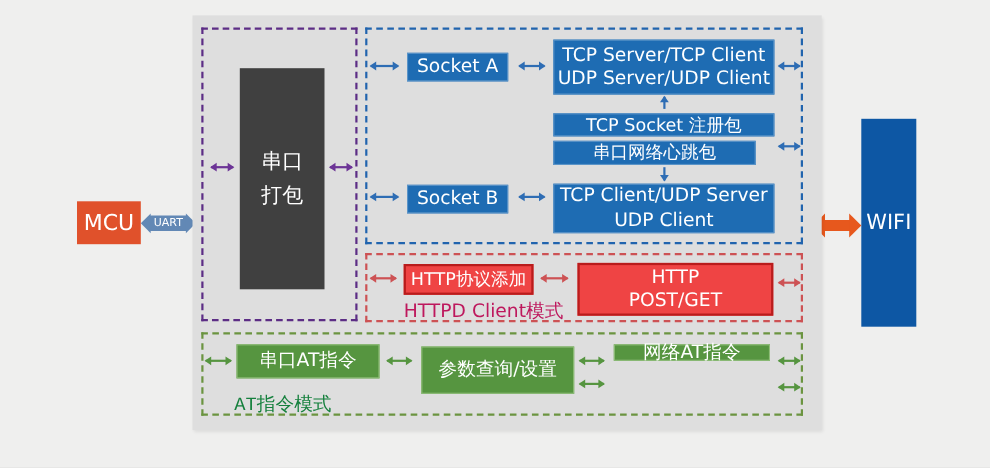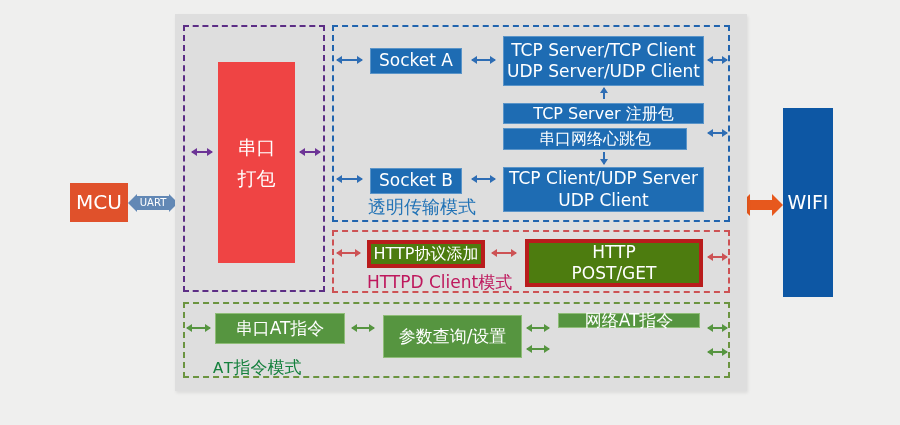--- a/index.html
+++ b/index.html
@@ -17,23 +17,23 @@
   .d-blue{border:2px dashed #2164ae;}
   .d-red{border:2px dashed #cd5254;}
   .d-green{border:2px dashed #6b9440;}
 
   .box{
     position:absolute;box-sizing:border-box;
     display:flex;flex-direction:column;align-items:center;justify-content:center;
     color:#fff;text-align:center;line-height:1.25;
   }
   .blue-box{background:#1e6cb3;border:1px solid #5a94c8;}
-  .red-box{background:#4d7c0f;border:4px solid #b91c1c;}
+  .red-box{background:#ef4444;border:2px solid #b91c1c;}
   .green-box{background:#569540;border:1px solid #8fbd78;}
-  .purple-box{background:#ef4444;text-align:right;}
+  .purple-box{background:#404040;text-align:right;}
   .navy-box{background:#0d57a4;}
   .orange-box{background:#e0512b;}
 
   .sec-label{position:absolute;font-size:17px;white-space:nowrap;}
   .lbl-blue{color:#2273b6;font-size:18px;}
   .lbl-red{color:#be185d;}
   .lbl-green{color:#15803d;font-family:Liberation Mono, monospace;}
 
   
   .harrow{position:absolute;height:2px;background:currentColor;}
@@ -120,33 +120,32 @@
   <div class="harrow c-purple" style="left:125px;top:137px;width:20px;"></div>
 
   <div class="box blue-box" style="left:195px;top:34px;width:92px;height:26px;font-size:17px;">
     <span>Socket A</span>
   </div>
   <div class="box blue-box" style="left:328px;top:22px;width:201px;height:50px;font-size:17px;">
     <span>TCP Server/TCP Client</span>
     <span>UDP Server/UDP Client</span>
   </div>
   <div class="box blue-box" style="left:328px;top:89px;width:201px;height:21px;font-size:16px;">
-    <span>TCP Server 注册包</span>
+    <span>TCP Socket 注册包</span>
   </div>
   <div class="box blue-box" style="left:328px;top:114px;width:184px;height:22px;font-size:16px;">
     <span>串口网络心跳包</span>
   </div>
   <div class="box blue-box" style="left:328px;top:153px;width:201px;height:45px;font-size:17px;">
     <span>TCP Client/UDP Server</span>
     <span>UDP Client</span>
   </div>
   <div class="box blue-box" style="left:195px;top:154px;width:92px;height:26px;font-size:17px;">
     <span>Socket B</span>
   </div>
-  <div class="sec-label lbl-blue" style="left:193px;top:181px;">透明传输模式</div>
 
   <div class="harrow c-blue" style="left:162px;top:45px;width:25px;"></div>
   <div class="harrow c-blue" style="left:297px;top:45px;width:23px;"></div>
   <div class="harrow c-blue" style="left:533px;top:45px;width:19px;"></div>
   <div class="harrow c-blue" style="left:533px;top:118px;width:19px;"></div>
   <div class="harrow c-blue" style="left:162px;top:164px;width:25px;"></div>
   <div class="harrow c-blue" style="left:297px;top:164px;width:23px;"></div>
   <div class="varr up c-blue" style="left:428px;top:74px;height:11px;"></div>
   <div class="varr down c-blue" style="left:428px;top:138px;height:12px;"></div>
 

